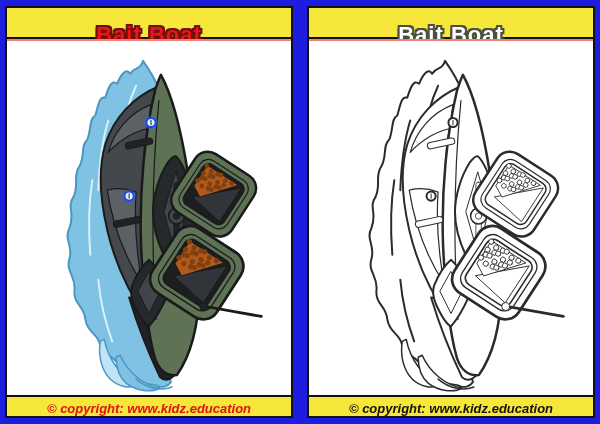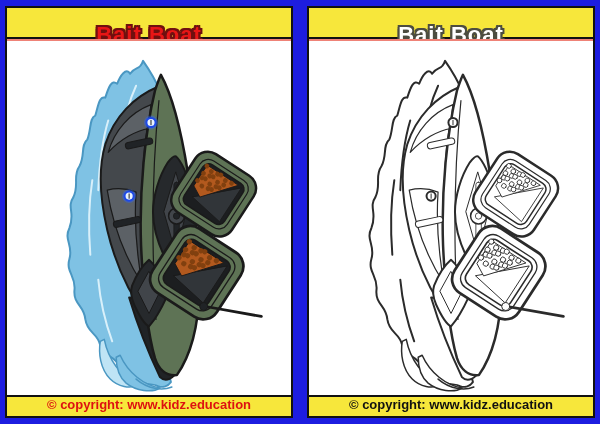--- a/index.html
+++ b/index.html
@@ -42,22 +42,23 @@
   .card-content{
     flex:1 1 auto;position:relative;background:var(--content-bg,#fff);
     min-height:0;
   }
   .art{position:absolute;inset:0;}
   .art svg{width:100%;height:100%;display:block;}
   .card-footer{
     background:var(--header-bg,#f7e73b);
     border-top:2px solid var(--card-border,#111);
     height:19px;
-    display:flex;align-items:flex-start;justify-content:center;
+    display:flex;align-items:flex-end;justify-content:center;
     flex:0 0 auto;
+    font-style:italic;
   }
   .footer-text{font-size:13px;font-weight:bold;white-space:nowrap;}
 </style>
 </head>
 <body style="--border-blue: #1d1de0; --card-border: #111111; --header-bg: #f7e73b; --header-line: #ef8277; --content-bg: #ffffff;">
 
 <div class="card">
   <div class="card-header">
     <span class="title" style="color: rgb(232, 22, 22); --outline: #701010;">Bait Boat</span>
   </div>

